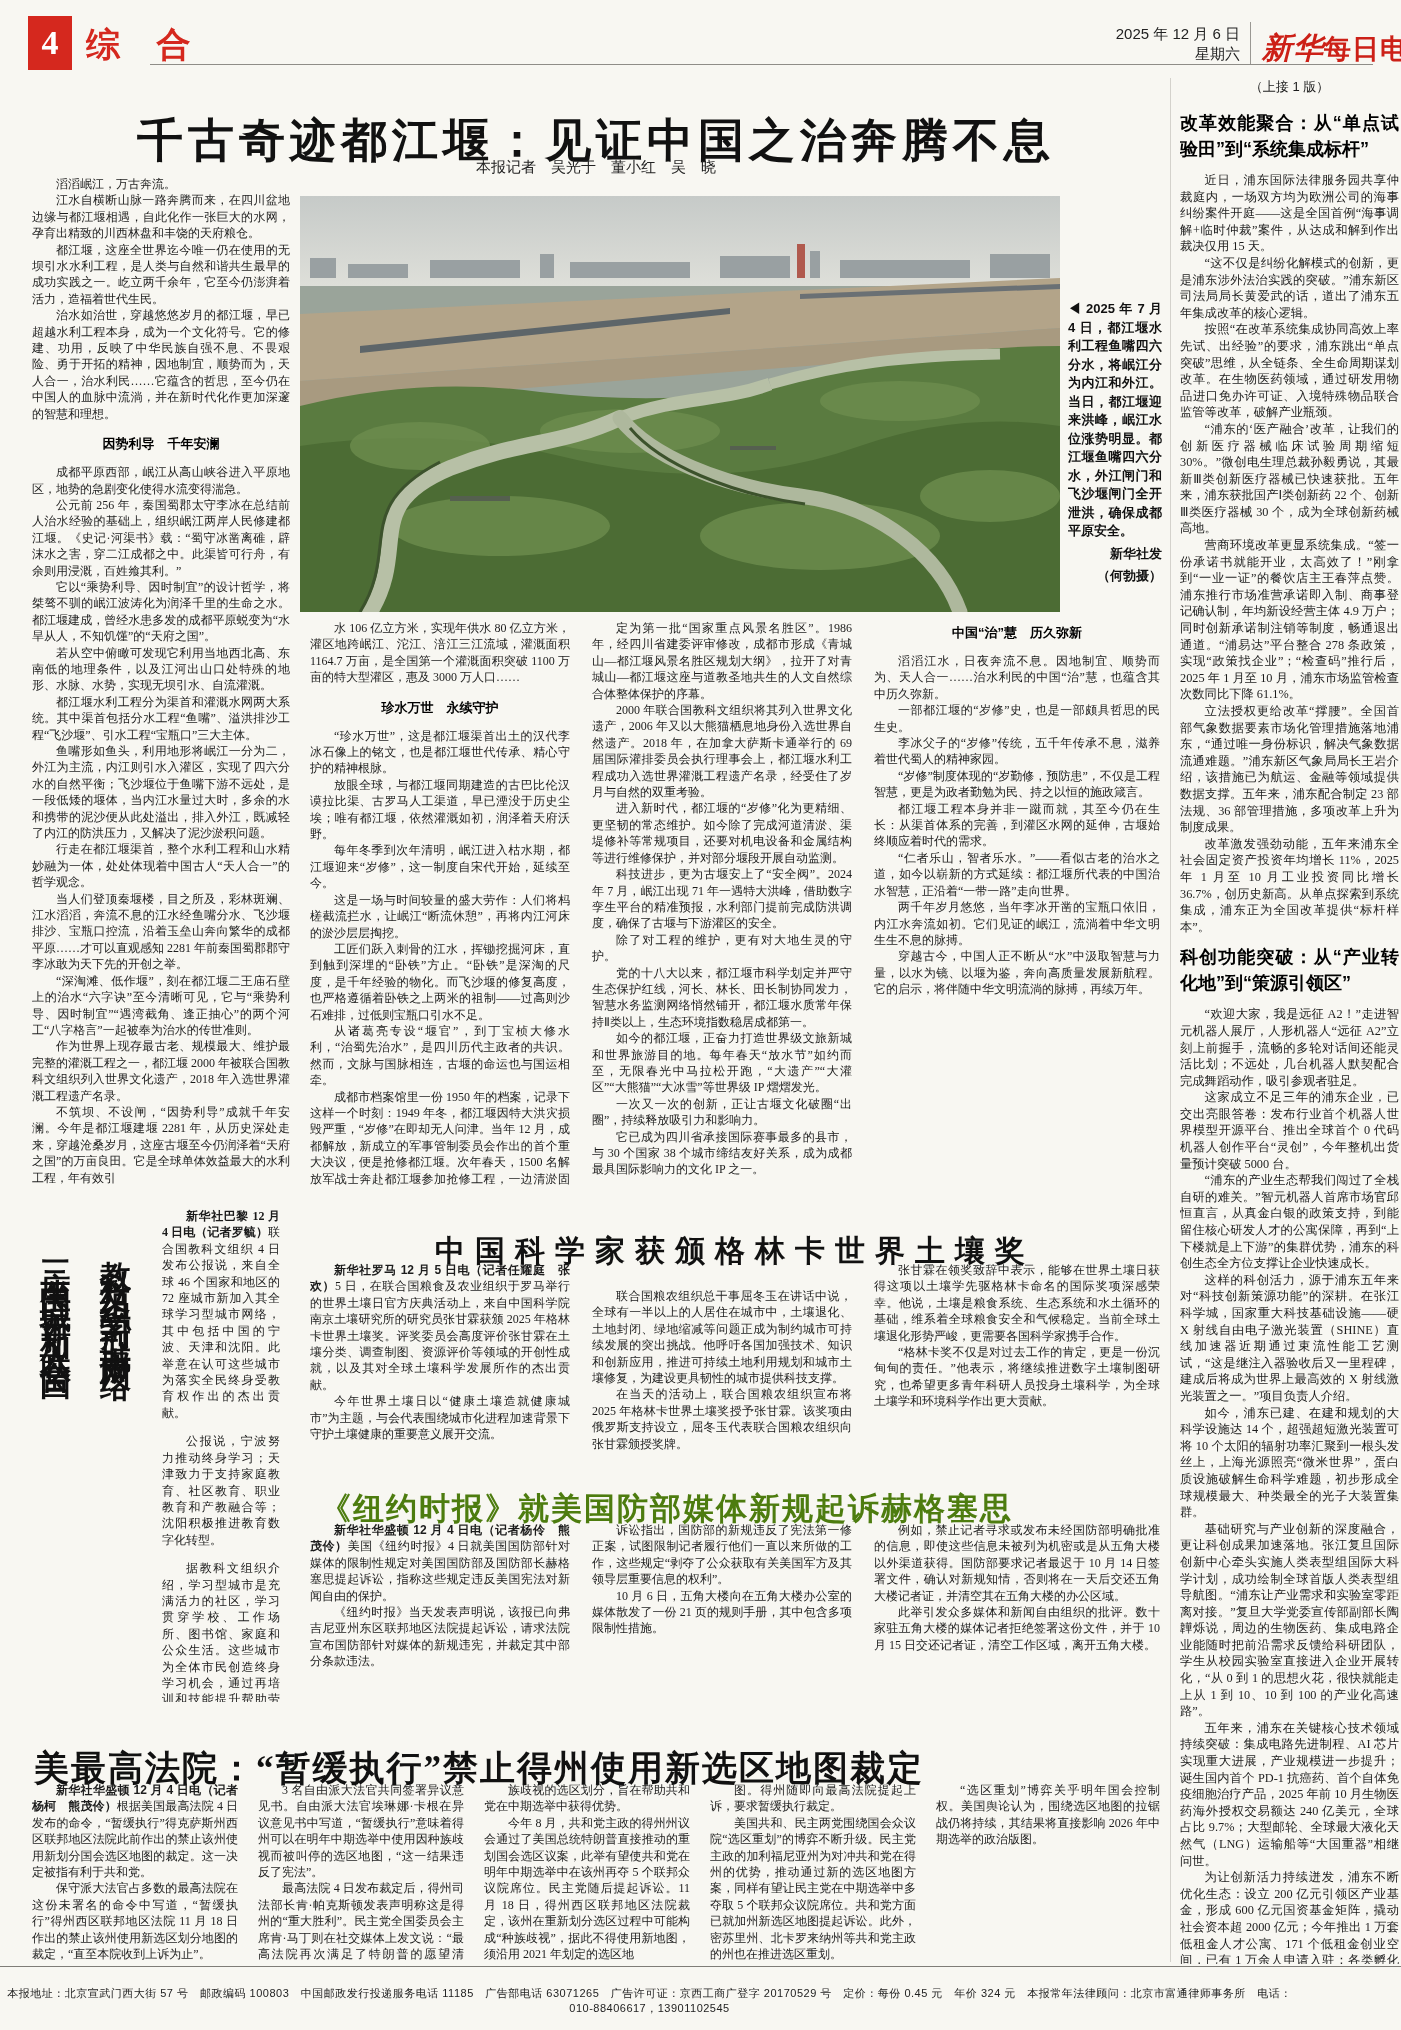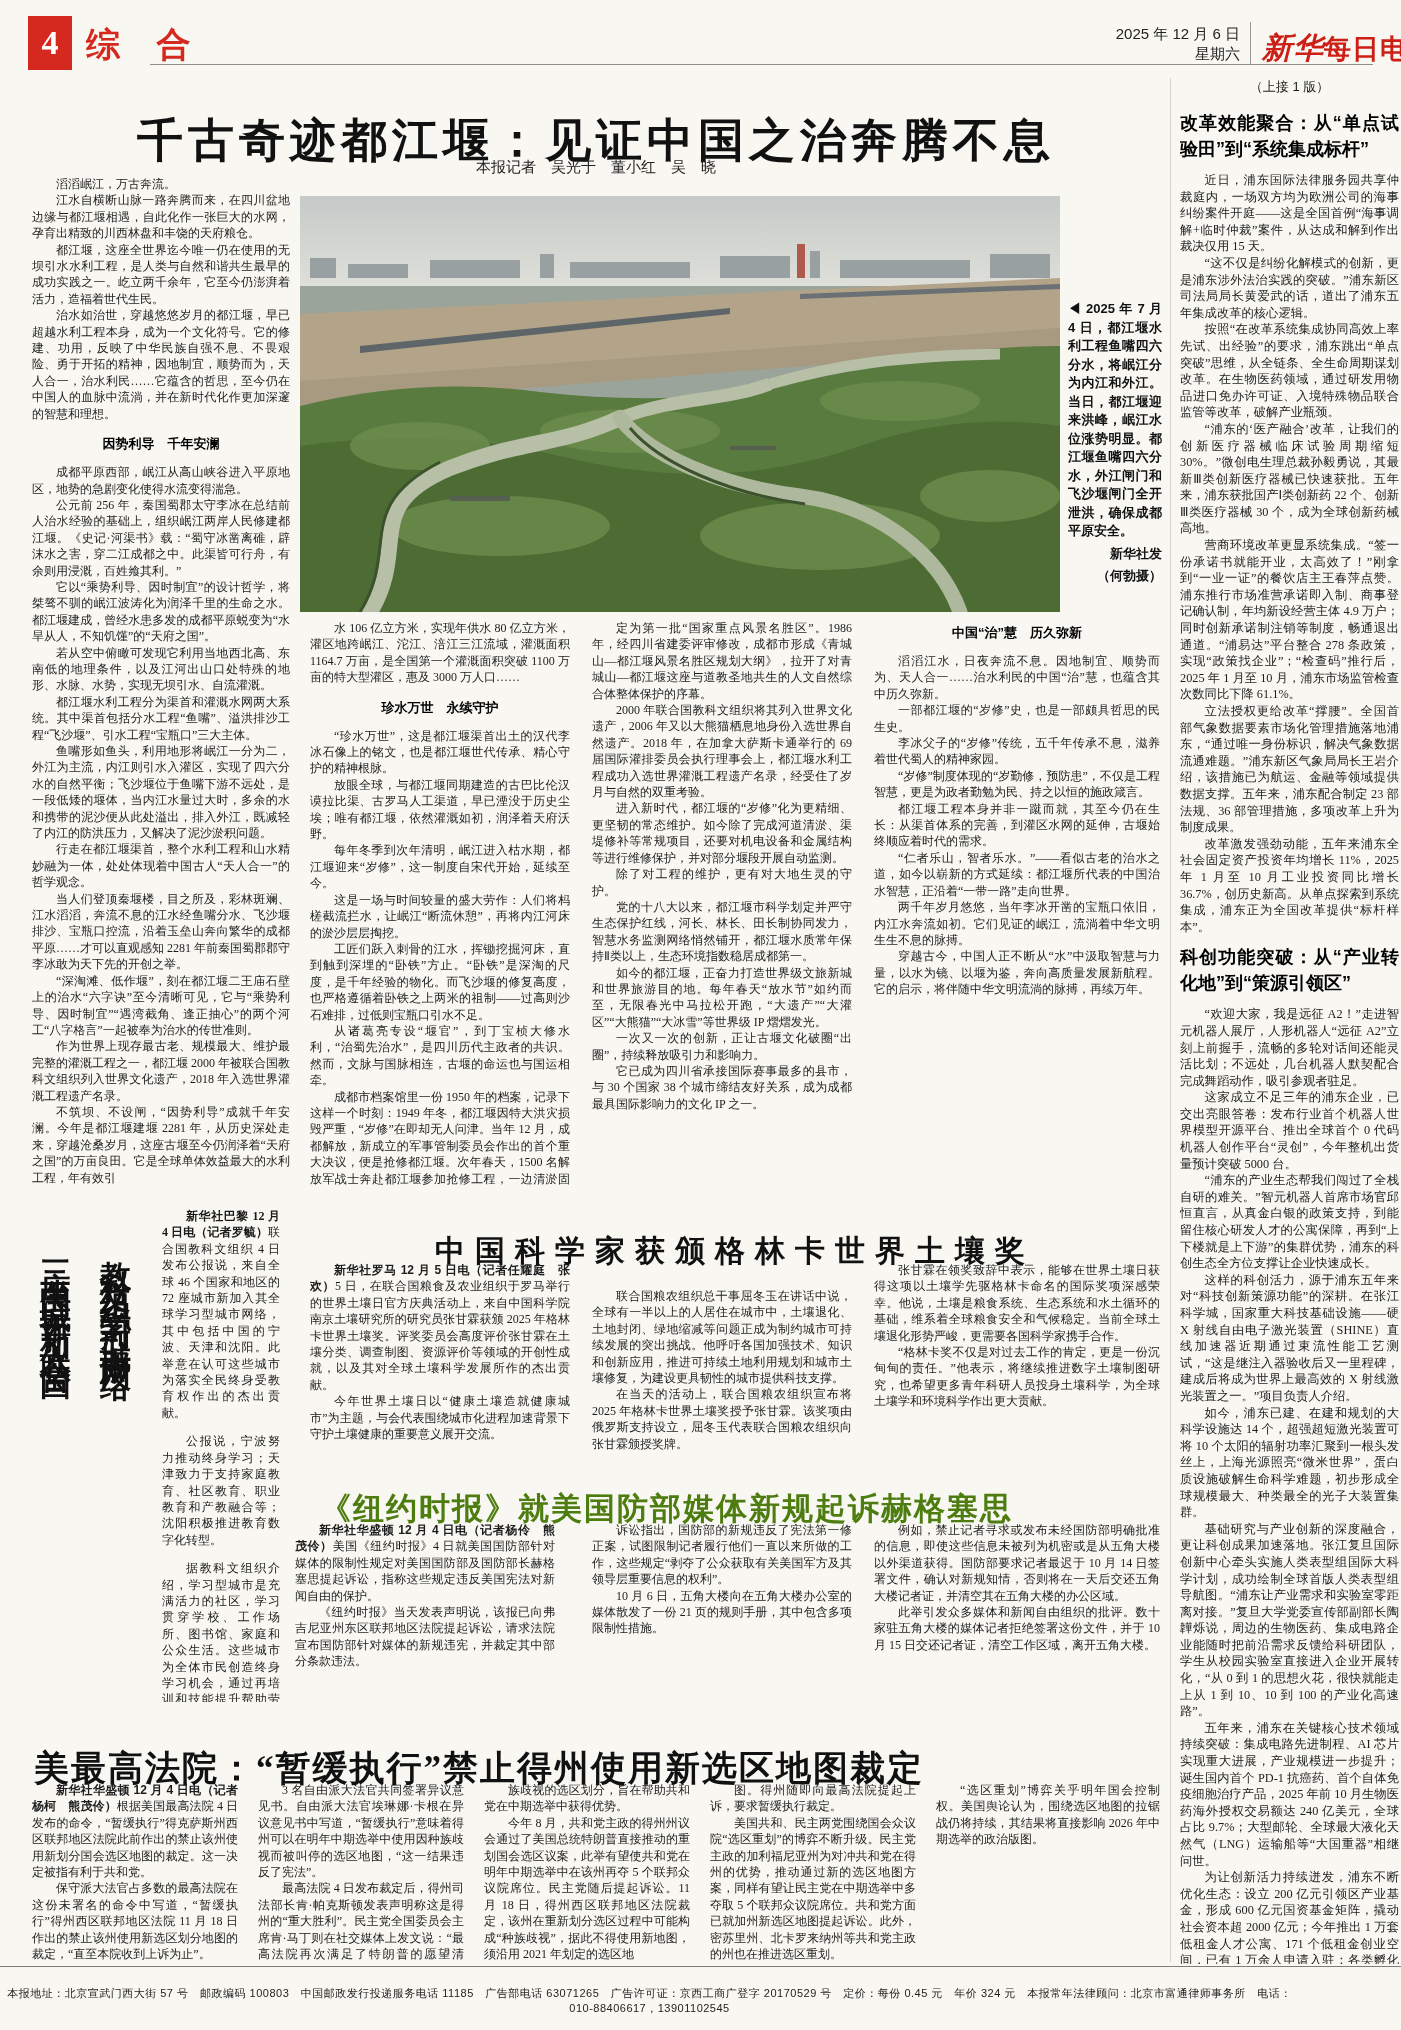--- a/index.html
+++ b/index.html
@@ -172,20 +172,21 @@
         <p>工匠们跃入刺骨的江水，挥锄挖掘河床，直到触到深埋的“卧铁”方止。“卧铁”是深淘的尺度，是千年经验的物化。而飞沙堰的修复高度，也严格遵循着卧铁之上两米的祖制——过高则沙石难排，过低则宝瓶口引水不足。</p>
         <p>从诸葛亮专设“堰官”，到丁宝桢大修水利，“治蜀先治水”，是四川历代主政者的共识。然而，文脉与国脉相连，古堰的命运也与国运相牵。</p>
         <p>成都市档案馆里一份 1950 年的档案，记录下这样一个时刻：1949 年冬，都江堰因特大洪灾损毁严重，“岁修”在即却无人问津。当年 12 月，成都解放，新成立的军事管制委员会作出的首个重大决议，便是抢修都江堰。次年春天，1500 名解放军战士奔赴都江堰参加抢修工程，一边清淤固堤，一边抵御特务匪徒侵扰。当清明的杩槎倒下，岷江水赶在春耕前重新流入干渴的渠道。</p>
       </div>
   </div>
   <div class="col" style="left:592px;top:620px;width:260px;height:566px;">
     <div>
         <p>定为第一批“国家重点风景名胜区”。1986 年，经四川省建委评审修改，成都市形成《青城山—都江堰风景名胜区规划大纲》，拉开了对青城山—都江堰这座与道教圣地共生的人文自然综合体整体保护的序幕。</p>
         <p>2000 年联合国教科文组织将其列入世界文化遗产，2006 年又以大熊猫栖息地身份入选世界自然遗产。2018 年，在加拿大萨斯卡通举行的 69 届国际灌排委员会执行理事会上，都江堰水利工程成功入选世界灌溉工程遗产名录，经受住了岁月与自然的双重考验。</p>
         <p>进入新时代，都江堰的“岁修”化为更精细、更坚韧的常态维护。如今除了完成河道清淤、渠堤修补等常规项目，还要对机电设备和金属结构等进行维修保护，并对部分堰段开展自动监测。</p>
+        <p>科技进步，更为古堰安上了“安全阀”。2024 年 7 月，岷江出现 71 年一遇特大洪峰，借助数字孪生平台的精准预报，水利部门提前完成防洪调度，确保了古堰与下游灌区的安全。</p>
         <p>除了对工程的维护，更有对大地生灵的守护。</p>
         <p>党的十八大以来，都江堰市科学划定并严守生态保护红线，河长、林长、田长制协同发力，智慧水务监测网络悄然铺开，都江堰水质常年保持Ⅱ类以上，生态环境指数稳居成都第一。</p>
         <p>如今的都江堰，正奋力打造世界级文旅新城和世界旅游目的地。每年春天“放水节”如约而至，无限春光中马拉松开跑，“大遗产”“大灌区”“大熊猫”“大冰雪”等世界级 IP 熠熠发光。</p>
         <p>一次又一次的创新，正让古堰文化破圈“出圈”，持续释放吸引力和影响力。</p>
         <p>它已成为四川省承接国际赛事最多的县市，与 30 个国家 38 个城市缔结友好关系，成为成都最具国际影响力的文化 IP 之一。</p>
       </div>
   </div>
   <div class="col" style="left:874px;top:620px;width:286px;height:566px;">
     <div class="subhead" style="margin-top:2px;">中国“治”慧　历久弥新</div>
     <div>
@@ -253,21 +254,21 @@
       </div>
   </div>
   <div class="col" style="left:874px;top:1262px;width:286px;height:180px;">
     <div>
         <p>张甘霖在领奖致辞中表示，能够在世界土壤日获得这项以土壤学先驱格林卡命名的国际奖项深感荣幸。他说，土壤是粮食系统、生态系统和水土循环的基础，维系着全球粮食安全和气候稳定。当前全球土壤退化形势严峻，更需要各国科学家携手合作。</p>
         <p>“格林卡奖不仅是对过去工作的肯定，更是一份沉甸甸的责任。”他表示，将继续推进数字土壤制图研究，也希望更多青年科研人员投身土壤科学，为全球土壤学和环境科学作出更大贡献。</p>
       </div>
   </div>
 
   <h2 class="h-nyt">《纽约时报》就美国防部媒体新规起诉赫格塞思</h2>
-  <div class="col" style="left:295px;top:1522px;width:260px;height:178px;">
+  <div class="col" style="left:310px;top:1522px;width:260px;height:178px;">
     <p><b class="lead-b">新华社华盛顿 12 月 4 日电（记者杨伶　熊茂伶）</b><span>美国《纽约时报》4 日就美国国防部针对媒体的限制性规定对美国国防部及国防部长赫格塞思提起诉讼，指称这些规定违反美国宪法对新闻自由的保护。</span></p>
     <div>
         <p>《纽约时报》当天发表声明说，该报已向弗吉尼亚州东区联邦地区法院提起诉讼，请求法院宣布国防部针对媒体的新规违宪，并裁定其中部分条款违法。</p>
       </div>
   </div>
   <div class="col" style="left:592px;top:1522px;width:260px;height:178px;">
     <div>
         <p>诉讼指出，国防部的新规违反了宪法第一修正案，试图限制记者履行他们一直以来所做的工作，这些规定“剥夺了公众获取有关美国军方及其领导层重要信息的权利”。</p>
         <p>10 月 6 日，五角大楼向在五角大楼办公室的媒体散发了一份 21 页的规则手册，其中包含多项限制性措施。</p>
       </div>

